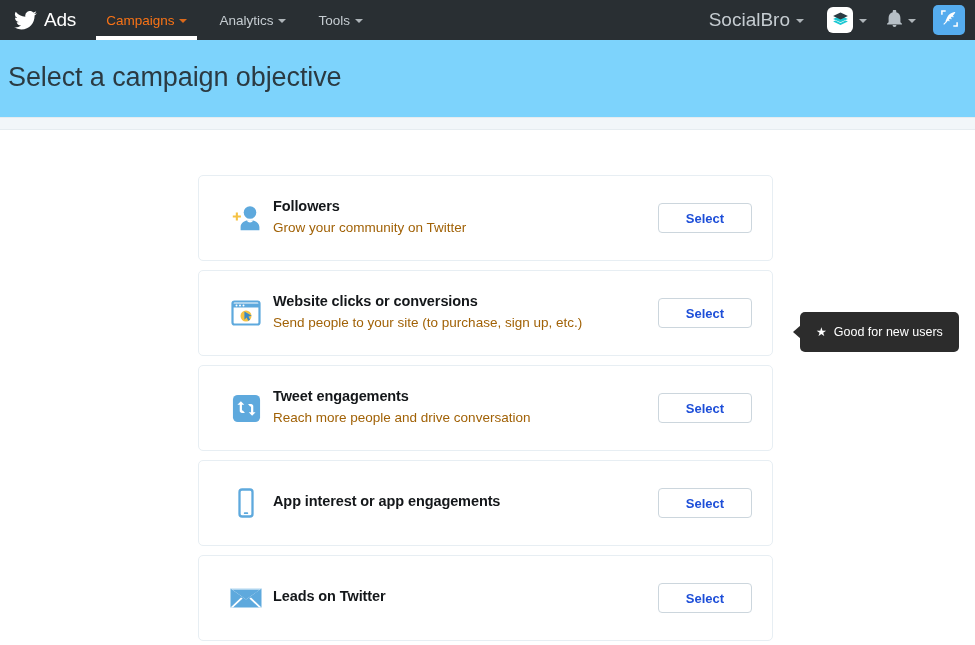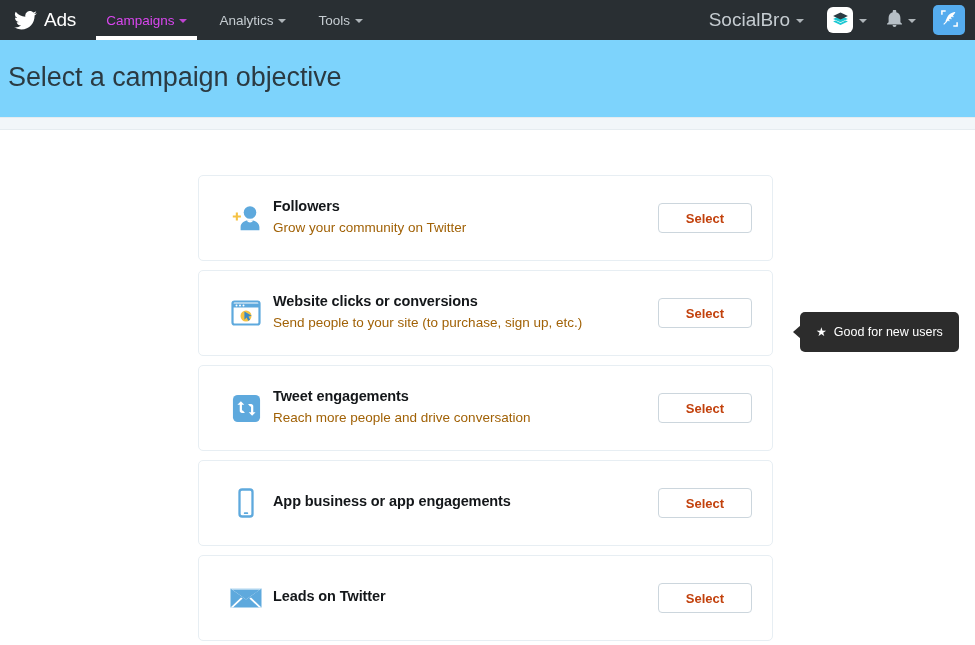--- a/index.html
+++ b/index.html
@@ -31,21 +31,21 @@
   .bird { display: block; }
   .nav-item {
     position: relative;
     display: flex; align-items: center; gap: 5px;
     padding: 0 16px;
     color: #c5ccd1;
     font-size: 13.5px;
     cursor: pointer;
     white-space: nowrap;
   }
-  .nav-item.active { color: #d946ef; }
+  .nav-item.active { color: #f97316; }
   .nav-item.active::after {
     content: "";
     position: absolute;
     left: 6px; right: 6px; bottom: 0;
     height: 4px;
     background: #ffffff;
   }
   .caret {
     display: inline-block;
     width: 0; height: 0;
@@ -149,21 +149,21 @@
     line-height: 1.52;
     max-width: 330px;
   }
   .select-btn {
     flex: 0 0 auto;
     width: 94px;
     height: 30px;
     background: #ffffff;
     border: 1px solid #ccd6dd;
     border-radius: 4px;
-    color: #c2410c;
+    color: #1d4ed8;
     font-family: "Liberation Sans", sans-serif;
     font-size: 13px;
     font-weight: bold;
     cursor: pointer;
   }
 
   
   .tooltip {
     position: absolute;
     left: 800px;
@@ -317,21 +317,21 @@
     </div>
 
     <div class="card">
       <div class="card-icon">
         <svg width="22" height="32" viewBox="0 0 22 32" aria-hidden="true">
           <rect x="4.5" y="2.5" width="13" height="27" rx="2.6" fill="#ffffff" stroke="#5ea9dd" stroke-width="2.3"></rect>
           <rect x="8.8" y="25.3" width="4.4" height="1.7" rx="0.85" fill="#5ea9dd"></rect>
         </svg>
       </div>
       <div class="card-body">
-        <div class="card-title">App business or app engagements</div>
+        <div class="card-title">App interest or app engagements</div>
       </div>
       <button class="select-btn">Select</button>
     </div>
 
     <div class="card">
       <div class="card-icon">
         <svg width="34" height="26" viewBox="0 0 34 26" aria-hidden="true">
           <rect x="1.5" y="3.5" width="31" height="19" fill="#5ea9dd"></rect>
           <path fill="#ffffff" d="M1.5 3.5h31L17 14.6z"></path>
           <path fill="#5ea9dd" d="M3 4.6h28L17 14.6z"></path>

